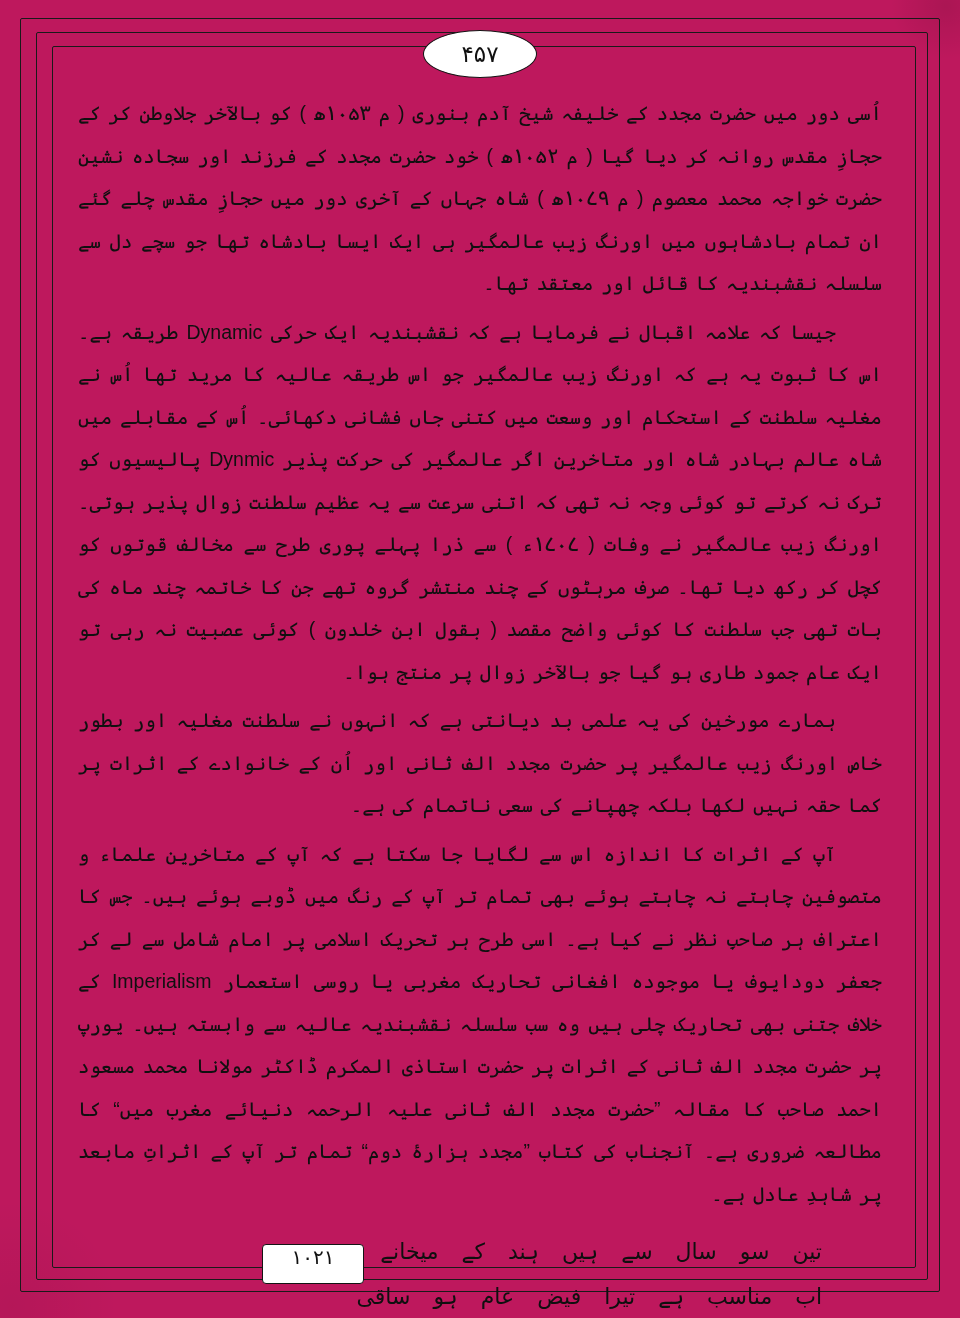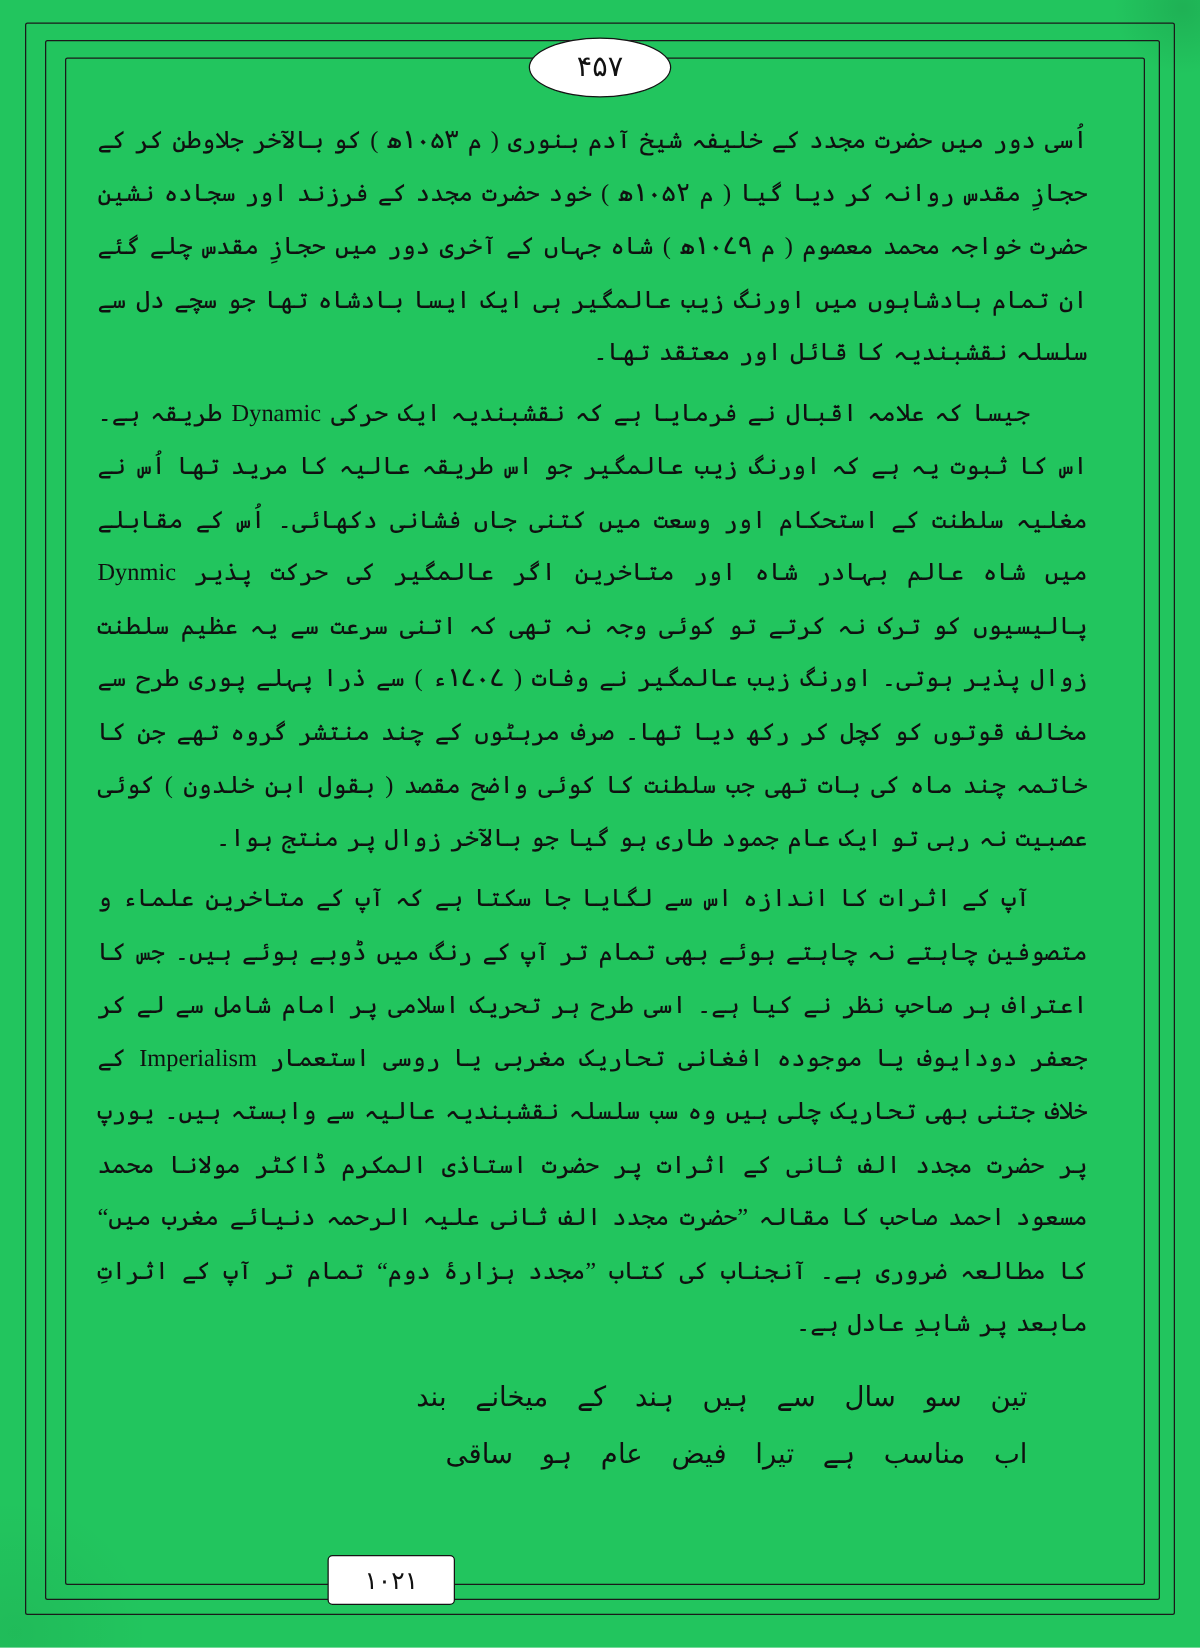--- a/index.html
+++ b/index.html
@@ -14,21 +14,21 @@
     position: relative;
     overflow: hidden;
     font-family: "DejaVu Sans", sans-serif;
     color: #111111;
   }
 
   
   .page-scan {
     position: absolute;
     inset: 0;
-    background: #22c55e;
+    background: #be185d;
   }
 
   
   .scan-shade-tr {
     position: absolute;
     top: 0; right: 0;
     width: 70px; height: 60px;
     background: radial-gradient(ellipse at 80% 10%, rgba(0,0,0,0.10), rgba(0,0,0,0) 70%);
     pointer-events: none;
   }
@@ -79,21 +79,20 @@
   .page-number-bottom {
     position: absolute;
     left: 262px;
     bottom: 34px;
     width: 100px;
     height: 38px;
     border: 1.6px solid #141414;
     border-radius: 4px;
     background: #ffffff;
     display: flex;
-    align-items: center;
     justify-content: center;
     z-index: 5;
   }
   .page-number-bottom .num {
     font-size: 20px;
     color: #111;
     direction: rtl;
   }
 
   
@@ -102,22 +101,22 @@
     left: 78px;
     right: 78px;
     top: 92px;
     bottom: 92px;
     direction: rtl;
     text-align: justify;
     z-index: 3;
   }
 
   .para {
-    margin: 0 12px 6px 0;
-    font-family: Liberation Serif, serif;
+    margin: 0 0 6px 0;
+    font-family: Liberation Sans, sans-serif;
     font-size: 19.5px;
     line-height: 2.18;
     color: #101010;
     direction: rtl;
     text-align: justify;
     text-align-last: right;
     word-spacing: 2px;
   }
   .para.first-indent {
     text-indent: 0;
@@ -162,20 +161,21 @@
   <div class="page-number-top">
     <span class="num">۴۵۷</span>
   </div>
 
   <div class="text-body">
 
     <p class="para first-indent">اُسی دور میں حضرت مجدد کے خلیفہ شیخ آدم بنوری ( م ۱۰۵۳ھ ) کو بالآخر جلاوطن کر کے حجازِ مقدس روانہ کر دیا گیا ( م ۱۰۵۲ھ ) خود حضرت مجدد کے فرزند اور سجادہ نشین حضرت خواجہ محمد معصوم ( م ۱۰۷۹ھ ) شاہ جہاں کے آخری دور میں حجازِ مقدس چلے گئے ان تمام بادشاہوں میں اورنگ زیب عالمگیر ہی ایک ایسا بادشاہ تھا جو سچے دل سے سلسلہ نقشبندیہ کا قائل اور معتقد تھا۔</p>
 
     <p class="para indented">جیسا کہ علامہ اقبال نے فرمایا ہے کہ نقشبندیہ ایک حرکی Dynamic طریقہ ہے۔ اس کا ثبوت یہ ہے کہ اورنگ زیب عالمگیر جو اس طریقہ عالیہ کا مرید تھا اُس نے مغلیہ سلطنت کے استحکام اور وسعت میں کتنی جاں فشانی دکھائی۔ اُس کے مقابلے میں شاہ عالم بہادر شاہ اور متاخرین اگر عالمگیر کی حرکت پذیر Dynmic پالیسیوں کو ترک نہ کرتے تو کوئی وجہ نہ تھی کہ اتنی سرعت سے یہ عظیم سلطنت زوال پذیر ہوتی۔ اورنگ زیب عالمگیر نے وفات ( ۱۷۰۷ء ) سے ذرا پہلے پوری طرح سے مخالف قوتوں کو کچل کر رکھ دیا تھا۔ صرف مرہٹوں کے چند منتشر گروہ تھے جن کا خاتمہ چند ماہ کی بات تھی جب سلطنت کا کوئی واضح مقصد ( بقول ابن خلدون ) کوئی عصبیت نہ رہی تو ایک عام جمود طاری ہو گیا جو بالآخر زوال پر منتج ہوا۔</p>
 
+    <p class="para indented">ہمارے مورخین کی یہ علمی بد دیانتی ہے کہ انہوں نے سلطنت مغلیہ اور بطور خاص اورنگ زیب عالمگیر پر حضرت مجدد الف ثانی اور اُن کے خانوادے کے اثرات پر کما حقہ نہیں لکھا بلکہ چھپانے کی سعی ناتمام کی ہے۔</p>
 
     <p class="para indented">آپ کے اثرات کا اندازہ اس سے لگایا جا سکتا ہے کہ آپ کے متاخرین علماء و متصوفین چاہتے نہ چاہتے ہوئے بھی تمام تر آپ کے رنگ میں ڈوبے ہوئے ہیں۔ جس کا اعتراف ہر صاحبِ نظر نے کیا ہے۔ اسی طرح ہر تحریک اسلامی پر امام شامل سے لے کر جعفر دودایوف یا موجودہ افغانی تحاریک مغربی یا روسی استعمار Imperialism کے خلاف جتنی بھی تحاریک چلی ہیں وہ سب سلسلہ نقشبندیہ عالیہ سے وابستہ ہیں۔ یورپ پر حضرت مجدد الف ثانی کے اثرات پر حضرت استاذی المکرم ڈاکٹر مولانا محمد مسعود احمد صاحب کا مقالہ ”حضرت مجدد الف ثانی علیہ الرحمہ دنیائے مغرب میں“ کا مطالعہ ضروری ہے۔ آنجناب کی کتاب ”مجدد ہزارۂ دوم“ تمام تر آپ کے اثراتِ مابعد پر شاہدِ عادل ہے۔</p>
 
 
     <div class="verse-block">
       <div class="verse-line">تین سو سال سے ہیں ہند کے میخانے بند</div>
       <div class="verse-line">اب مناسب ہے تیرا فیض عام ہو ساقی</div>
     </div>
 
   </div>

